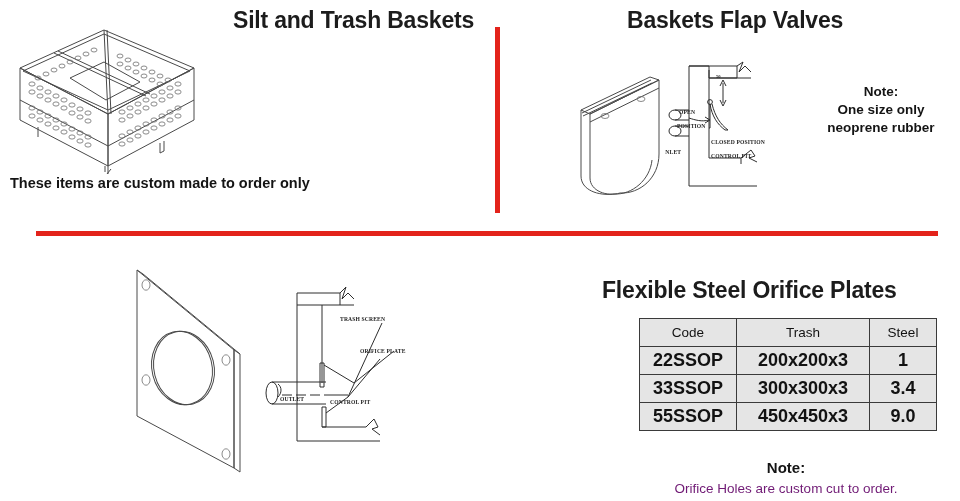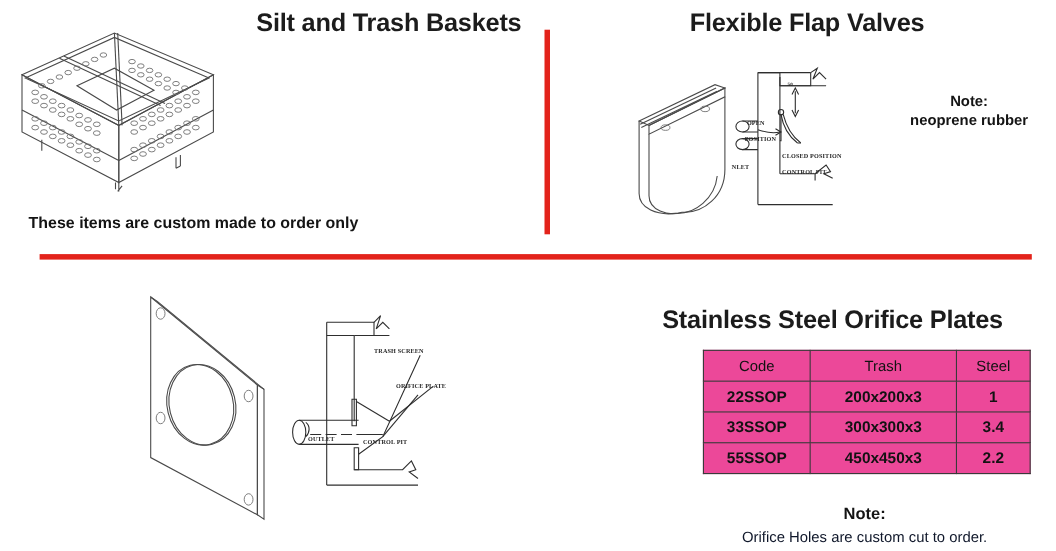--- a/index.html
+++ b/index.html
@@ -59,49 +59,49 @@
   }
   .note-title {
     font-size: 15px;
     font-weight: bold;
     color: #141414;
     text-align: center;
   }
   .note-sub {
     font-size: 13.5px;
     font-weight: normal;
-    color: #0f172a;
+    color: #701a75;
     text-align: center;
     white-space: nowrap;
   }
 
   
   table.spec {
     border-collapse: collapse;
     table-layout: fixed;
     font-size: 13px;
-    background: #ec4899;
+    background: #e5e5e5;
   }
   table.spec th, table.spec td {
     border: 1.3px solid #3a3a3a;
     text-align: center;
     color: #121212;
     padding: 0;
     height: 27px;
     line-height: 27px;
     overflow: hidden;
     white-space: nowrap;
   }
   table.spec th {
     font-weight: normal;
     font-size: 13.5px;
   }
   table.spec td {
     font-weight: bold;
-    font-size: 14px;
+    font-size: 18px;
   }
   .col-code   { width: 96px; }
   .col-size   { width: 132px; }
   .col-weight { width: 66px; }
 
   
   svg { display: block; }
   .ln { fill: none; stroke: #4a4a4a; stroke-width: 1; }
   .ln-d { fill: none; stroke: #2e2e2e; stroke-width: 1; }
   .hole { fill: none; stroke: #6d6d6d; stroke-width: 0.8; }
@@ -239,25 +239,25 @@
         <ellipse cx="144" cy="58" rx="3" ry="2"></ellipse>
           <ellipse cx="152" cy="62" rx="3" ry="2"></ellipse>
       </g>
 
       <path class="ln" d="M100,144 L100,152 M97,144 L97,150 M103,147 L99,152"></path>
       <path class="ln" d="M152,121 L152,131 M156,119 L156,129 M152,131 L156,129"></path>
       <path class="ln" d="M30,105 L30,115"></path>
     </svg>
   </div>
 
-  <div class="abs caption-bold" style="left:26px; top:175px;margin-top:20px;">These items are custom made to order only</div>
+  <div class="abs caption-bold" style="left:10px; top:175px;">These items are custom made to order only</div>
 
   <div class="abs divider-v" style="left:495px; top:27px; height:186px;"></div>
 
-  <div class="abs section-title" style="left:627px; top:7px;">Flexible Flap Valves</div>
+  <div class="abs section-title" style="left:627px; top:7px;">Baskets Flap Valves</div>
 
   <div class="abs" style="left:562px; top:66px; width:120px; height:132px;">
     <svg width="120" height="132" viewBox="0 0 120 132">
 
       <path class="ln" d="M19,44 L88,11 L97,14 L28,48 Z"></path>
       <path class="ln" d="M20,47 L89,14"></path>
       <path class="ln" d="M21,50 L90,17"></path>
       <path class="ln" d="M97,14 L97,22 L28,56 L28,48 Z"></path>
 
       <ellipse class="hole" cx="43" cy="50" rx="4" ry="2.5"></ellipse>
@@ -310,20 +310,21 @@
       <text class="dwg-label" x="14" y="56">OPEN</text>
       <text class="dwg-label" x="12" y="70">POSITION</text>
       <text class="dwg-label" x="46" y="86">CLOSED POSITION</text>
       <text class="dwg-label" x="-2" y="96">INLET</text>
       <text class="dwg-label" x="46" y="100">CONTROL PIT</text>
     </svg>
   </div>
 
   <div class="abs note-block" style="left:802px; top:83px; width:158px;">
     <div>Note:</div>
+    <div>One size only</div>
     <div>neoprene rubber</div>
   </div>
 
   <div class="abs divider-h" style="left:36px; top:231px; width:902px;"></div>
 
   <div class="abs" style="left:122px; top:258px; width:145px; height:225px;">
     <svg width="145" height="225" viewBox="0 0 145 225">
 
       <path class="ln" d="M15,12 L112,92 L112,210 L15,158 Z"></path>
 
@@ -370,21 +371,21 @@
       <path class="ln-d" d="M64,130 L86,114 L120,40"></path>
       <path class="ln-d" d="M86,114 L118,76"></path>
 
       <text class="dwg-label" x="78" y="38">TRASH SCREEN</text>
       <text class="dwg-label" x="98" y="70">ORIFICE PLATE</text>
       <text class="dwg-label" x="18" y="118">OUTLET</text>
       <text class="dwg-label" x="68" y="121">CONTROL PIT</text>
     </svg>
   </div>
 
-  <div class="abs section-title" style="left:602px; top:277px;">Stainless Steel Orifice Plates</div>
+  <div class="abs section-title" style="left:602px; top:277px;">Flexible Steel Orifice Plates</div>
 
   <div class="abs" style="left:639px; top:318px;">
     <table class="spec">
       <thead>
         <tr>
           <th class="col-code">Code</th>
           <th class="col-size">Trash</th>
           <th class="col-weight">Steel</th>
         </tr>
       </thead>
@@ -395,21 +396,21 @@
           <td>1</td>
         </tr>
         <tr>
           <td>33SSOP</td>
           <td>300x300x3</td>
           <td>3.4</td>
         </tr>
         <tr>
           <td>55SSOP</td>
           <td>450x450x3</td>
-          <td>2.2</td>
+          <td>9.0</td>
         </tr>
       </tbody>
     </table>
   </div>
 
   <div class="abs note-title" style="left:639px; top:459px; width:294px;">Note:</div>
   <div class="abs note-sub" style="left:639px; top:481px; width:294px;">Orifice Holes are custom cut to order.</div>
 
 </div>
 

